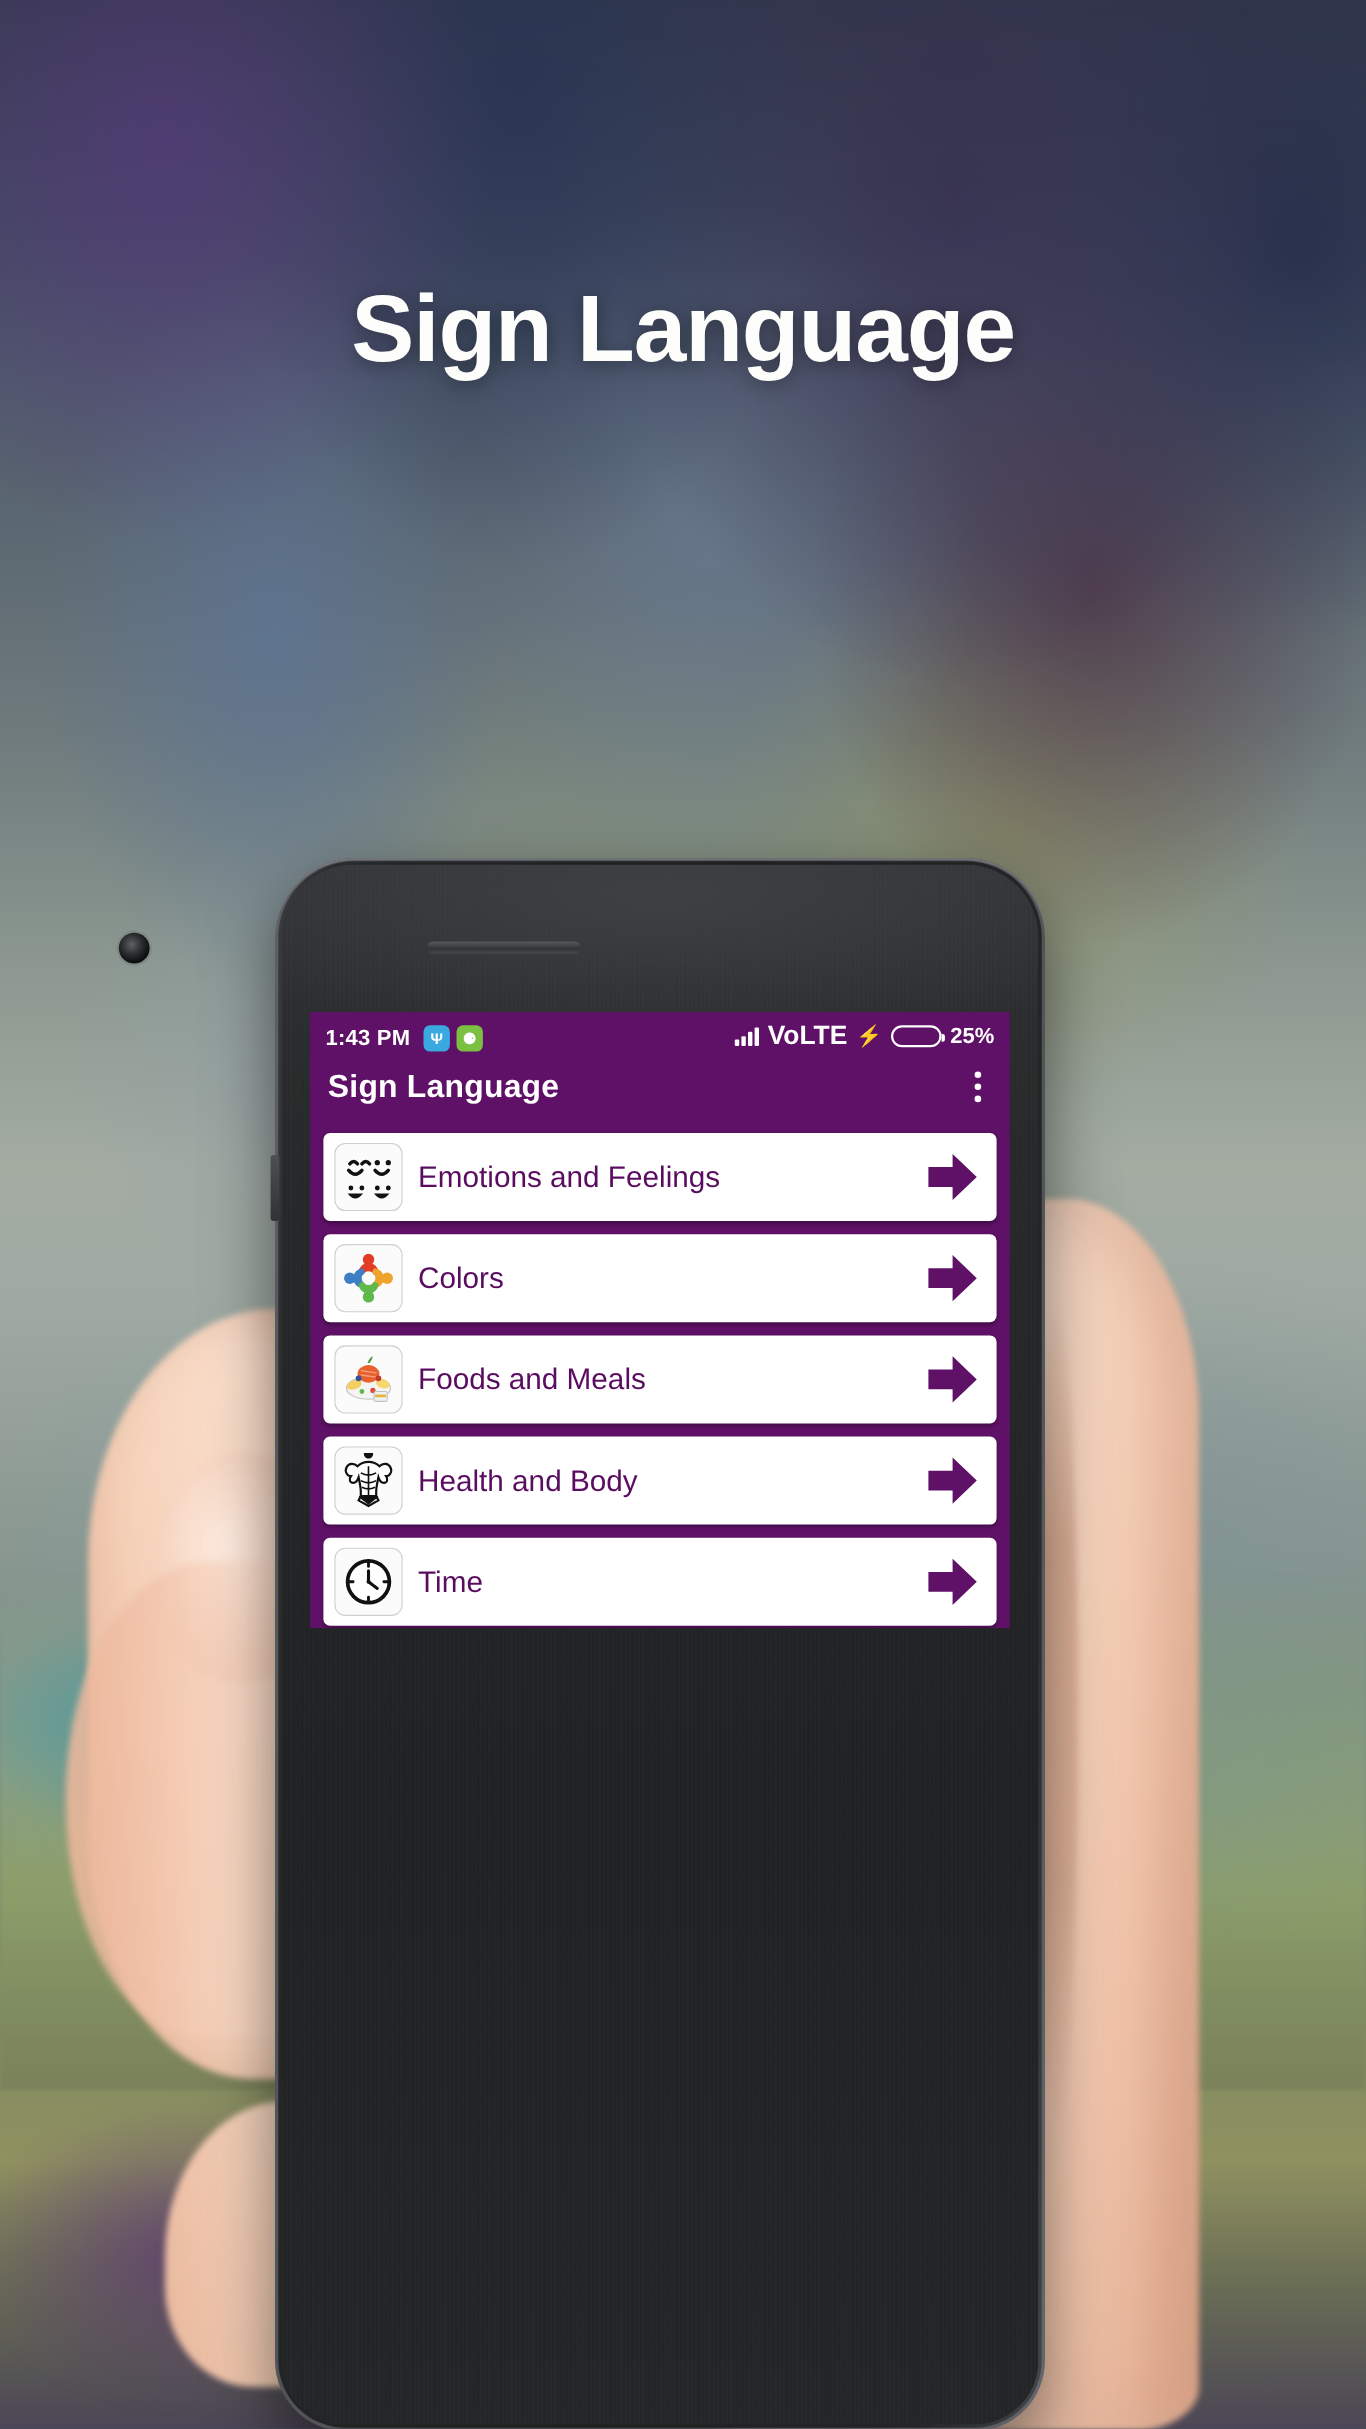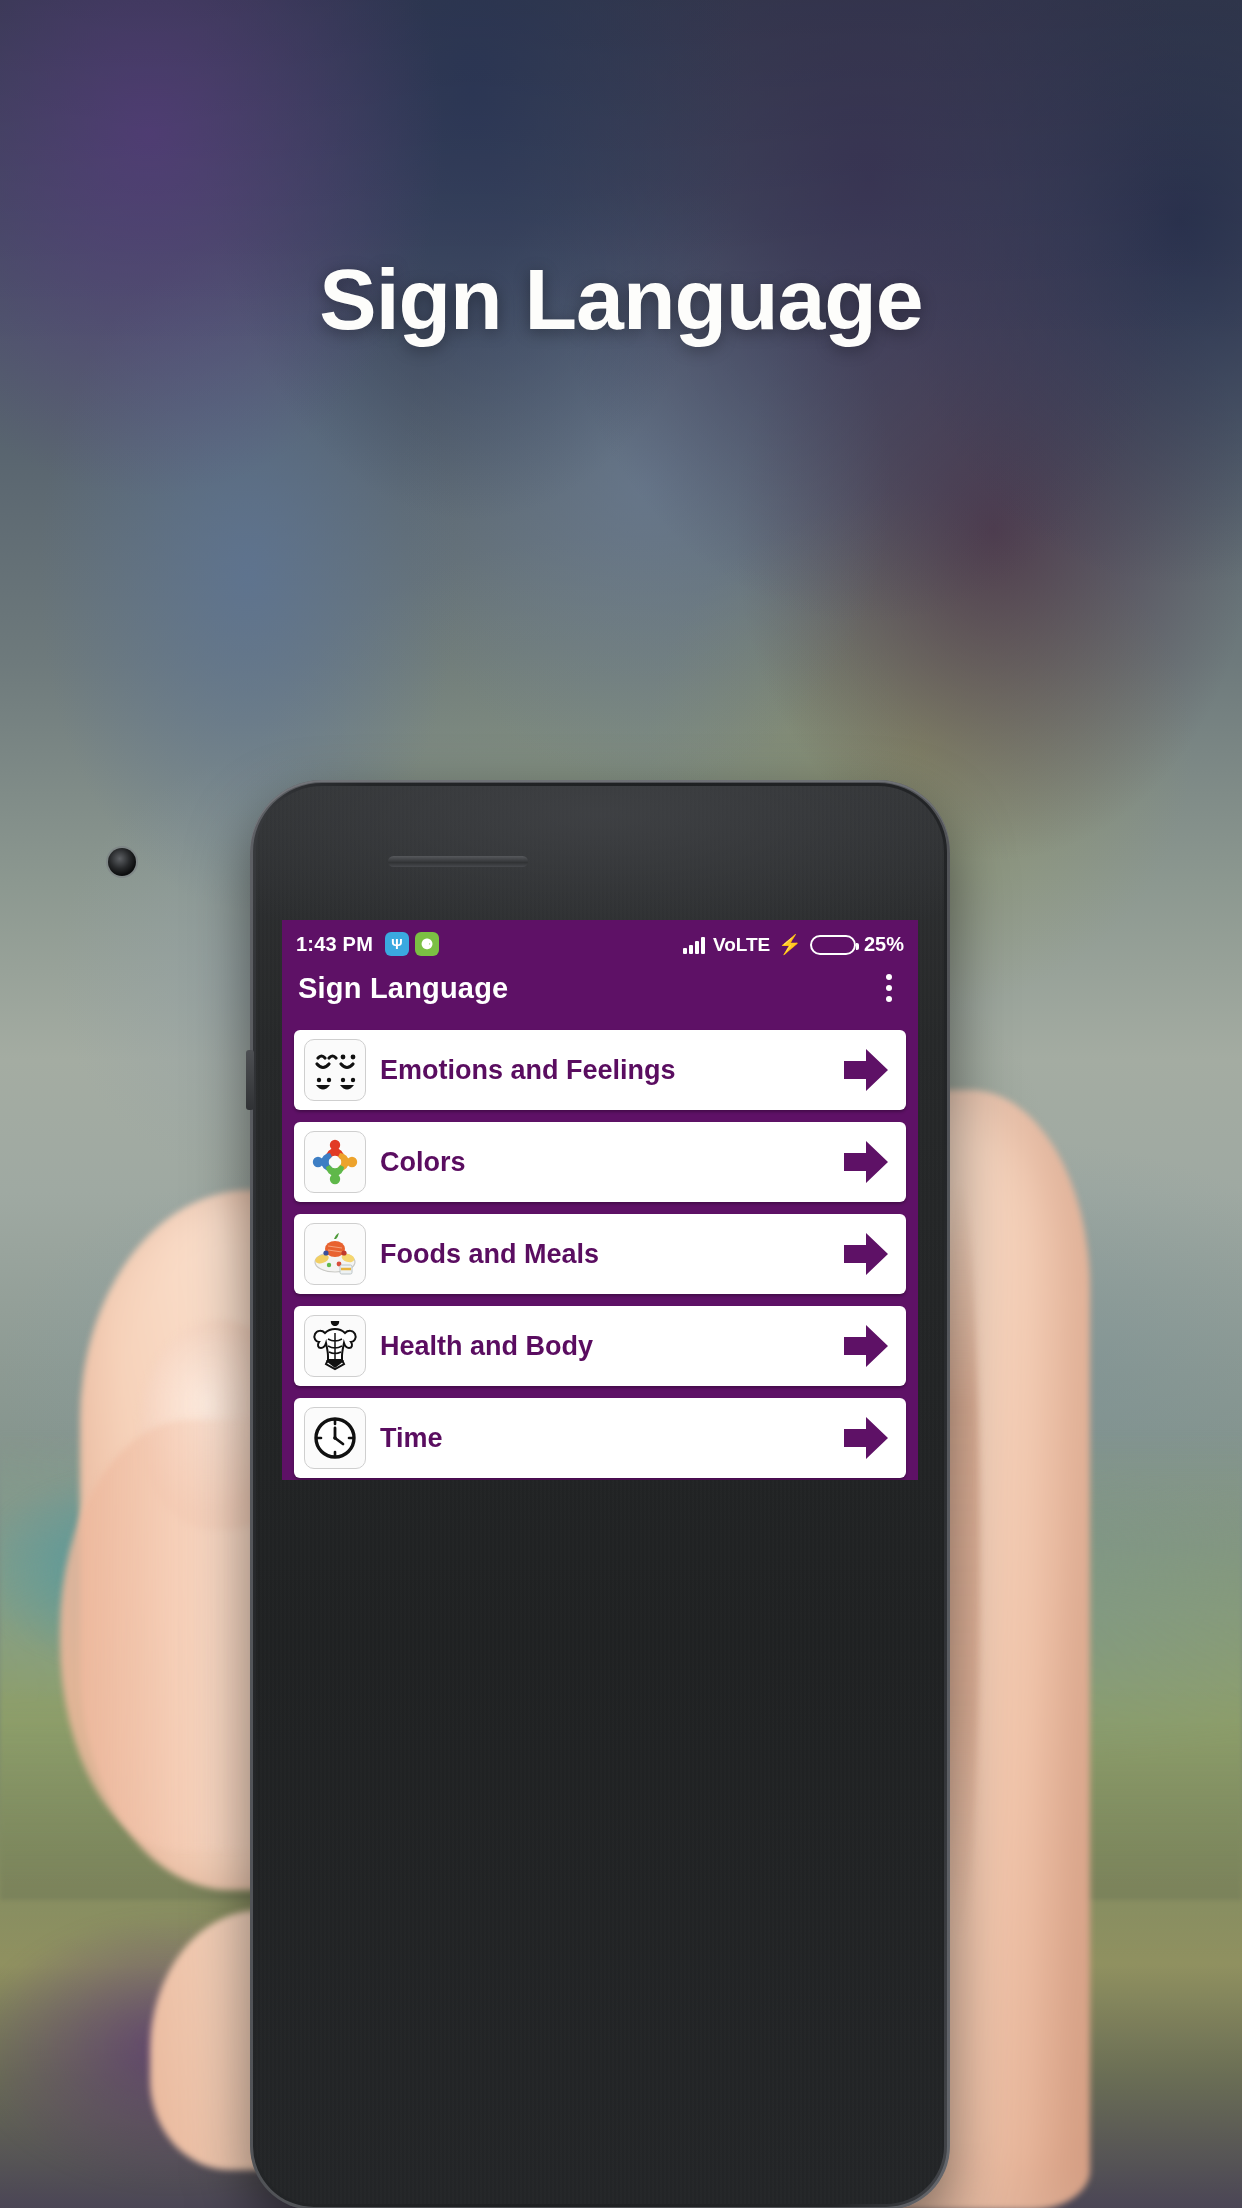--- a/index.html
+++ b/index.html
@@ -179,21 +179,21 @@
   }
   #usb-chip{ background:#3aa9e0; color:#fff; }
   #bot-chip{ background:#7bc043; color:#fff; }
   .sb-right{ margin-left:auto; display:flex; align-items:center; gap:8px; }
   #signal{ display:flex; align-items:flex-end; gap:2px; height:18px; }
   #signal i{ width:4px; background:#fff; display:block; border-radius:1px; }
   #signal i:nth-child(1){ height:6px; }
   #signal i:nth-child(2){ height:9px; }
   #signal i:nth-child(3){ height:13px; }
   #signal i:nth-child(4){ height:17px; }
-  #volte{ font-size:19px; font-weight:bold; }
+  #volte{ font-size:24px; font-weight:bold; }
   #bolt{ font-size:19px; }
   #battery{
     width:46px; height:20px; border:2px solid #fff; border-radius:10px;
     position:relative; padding:2px;
   }
   #battery::after{
     content:''; position:absolute; right:-5px; top:6px; width:3px; height:7px;
     background:#fff; border-radius:0 2px 2px 0;
   }
   #battfill{ height:100%; width:84%; background:#3fd23f; border-radius:7px; }
@@ -222,21 +222,21 @@
   }
   .row-ico{
     width:62px; height:62px; flex:0 0 62px;
     border:1px solid #cfcfcf; border-radius:10px;
     background:#fbfbfb;
     display:flex; align-items:center; justify-content:center;
     overflow:hidden;
   }
   .row-ico svg{ display:block; }
   .row-label{
-    margin-left:14px; font-size:27px; color:#5a0d60; white-space:nowrap;font-weight:bold;
+    margin-left:14px; font-size:27px; color:#5a0d60; white-space:nowrap;
   }
   .row-arrow{ margin-left:auto; padding-right:4px; }
   .row-arrow svg{ display:block; }
 </style>
 </head>
 <body>
 
 <div id="backdrop"></div>
 <div id="turf"></div>
 <div id="teal"></div>

